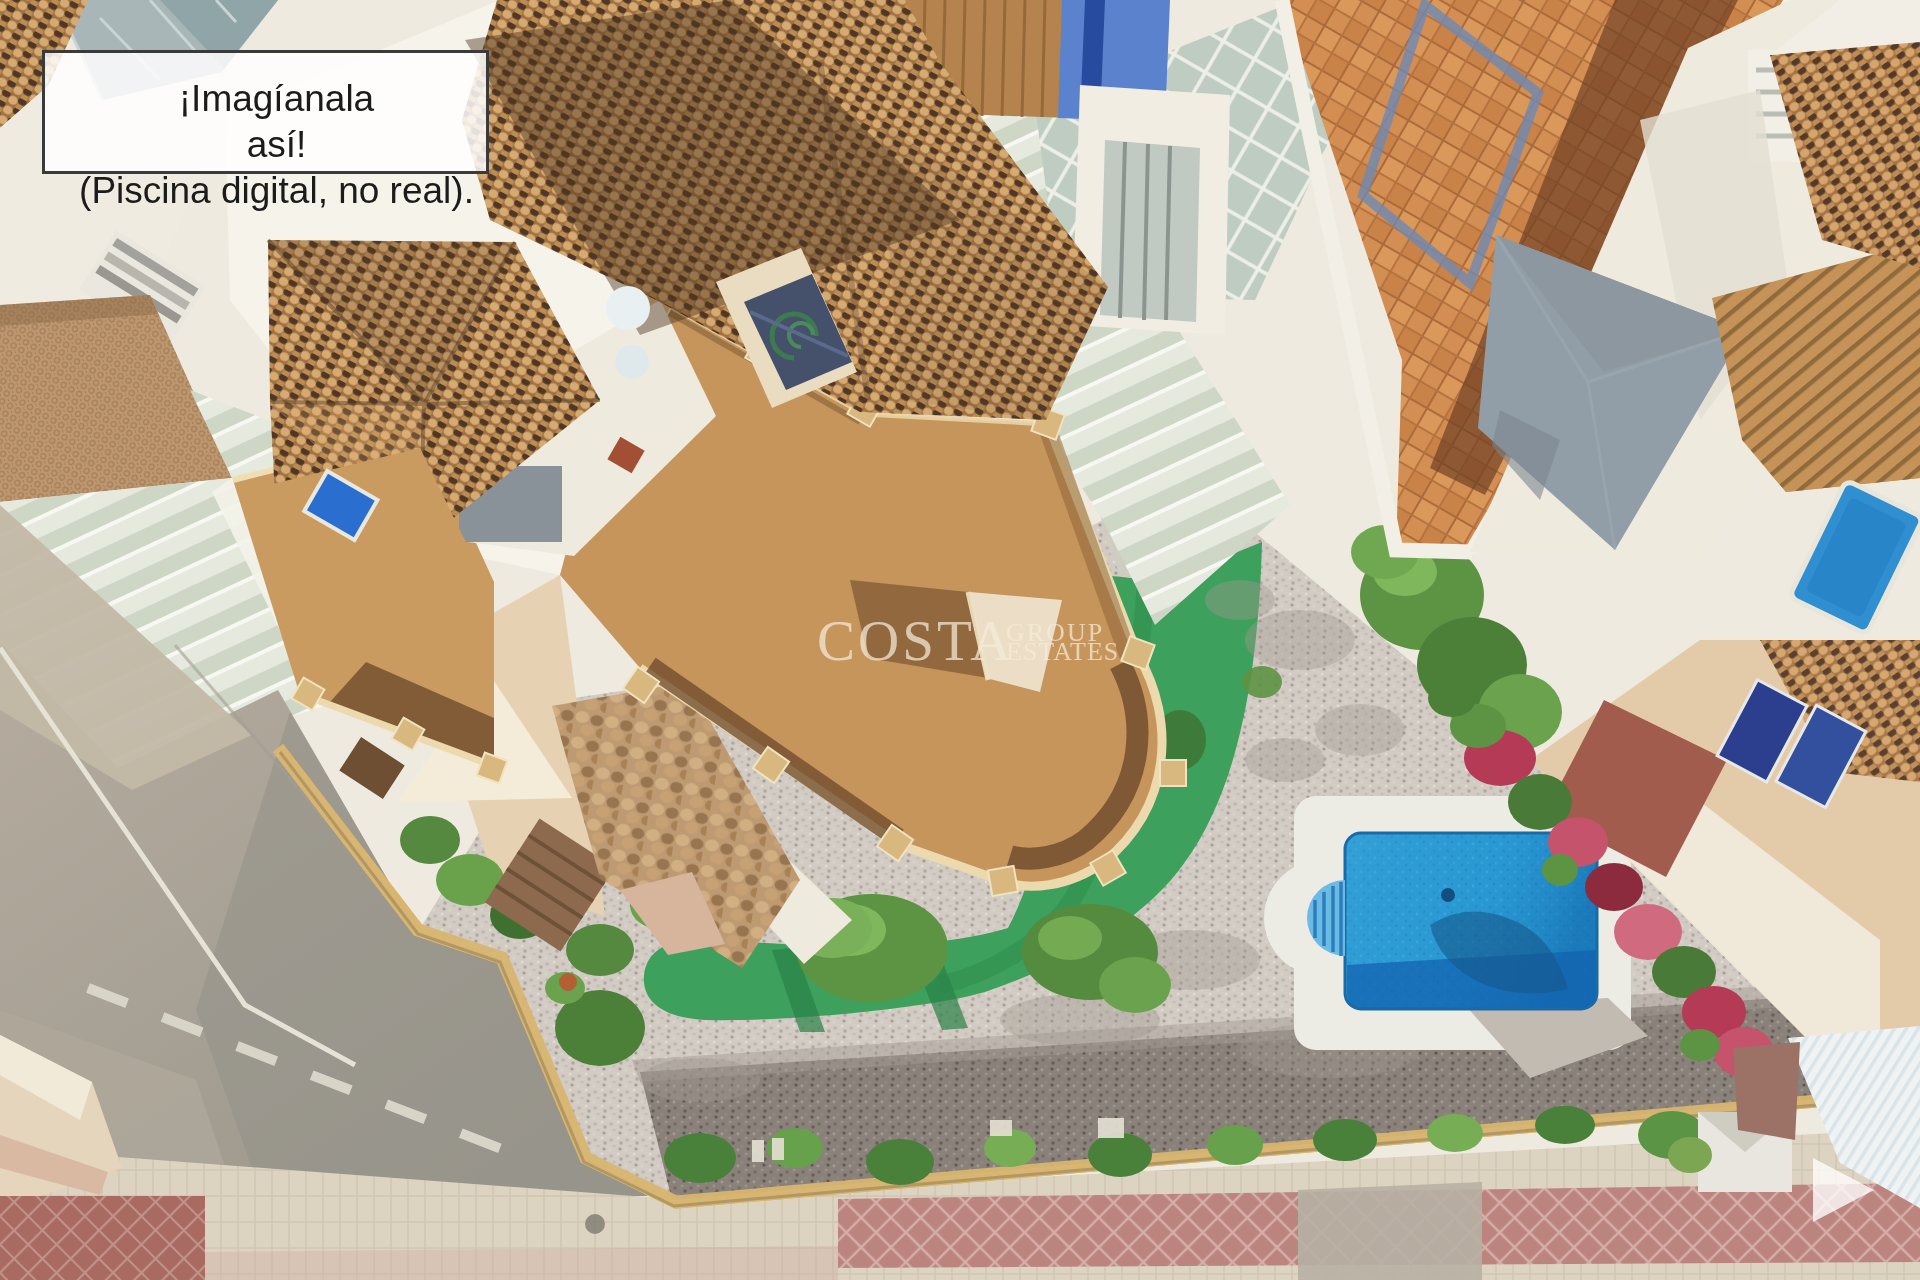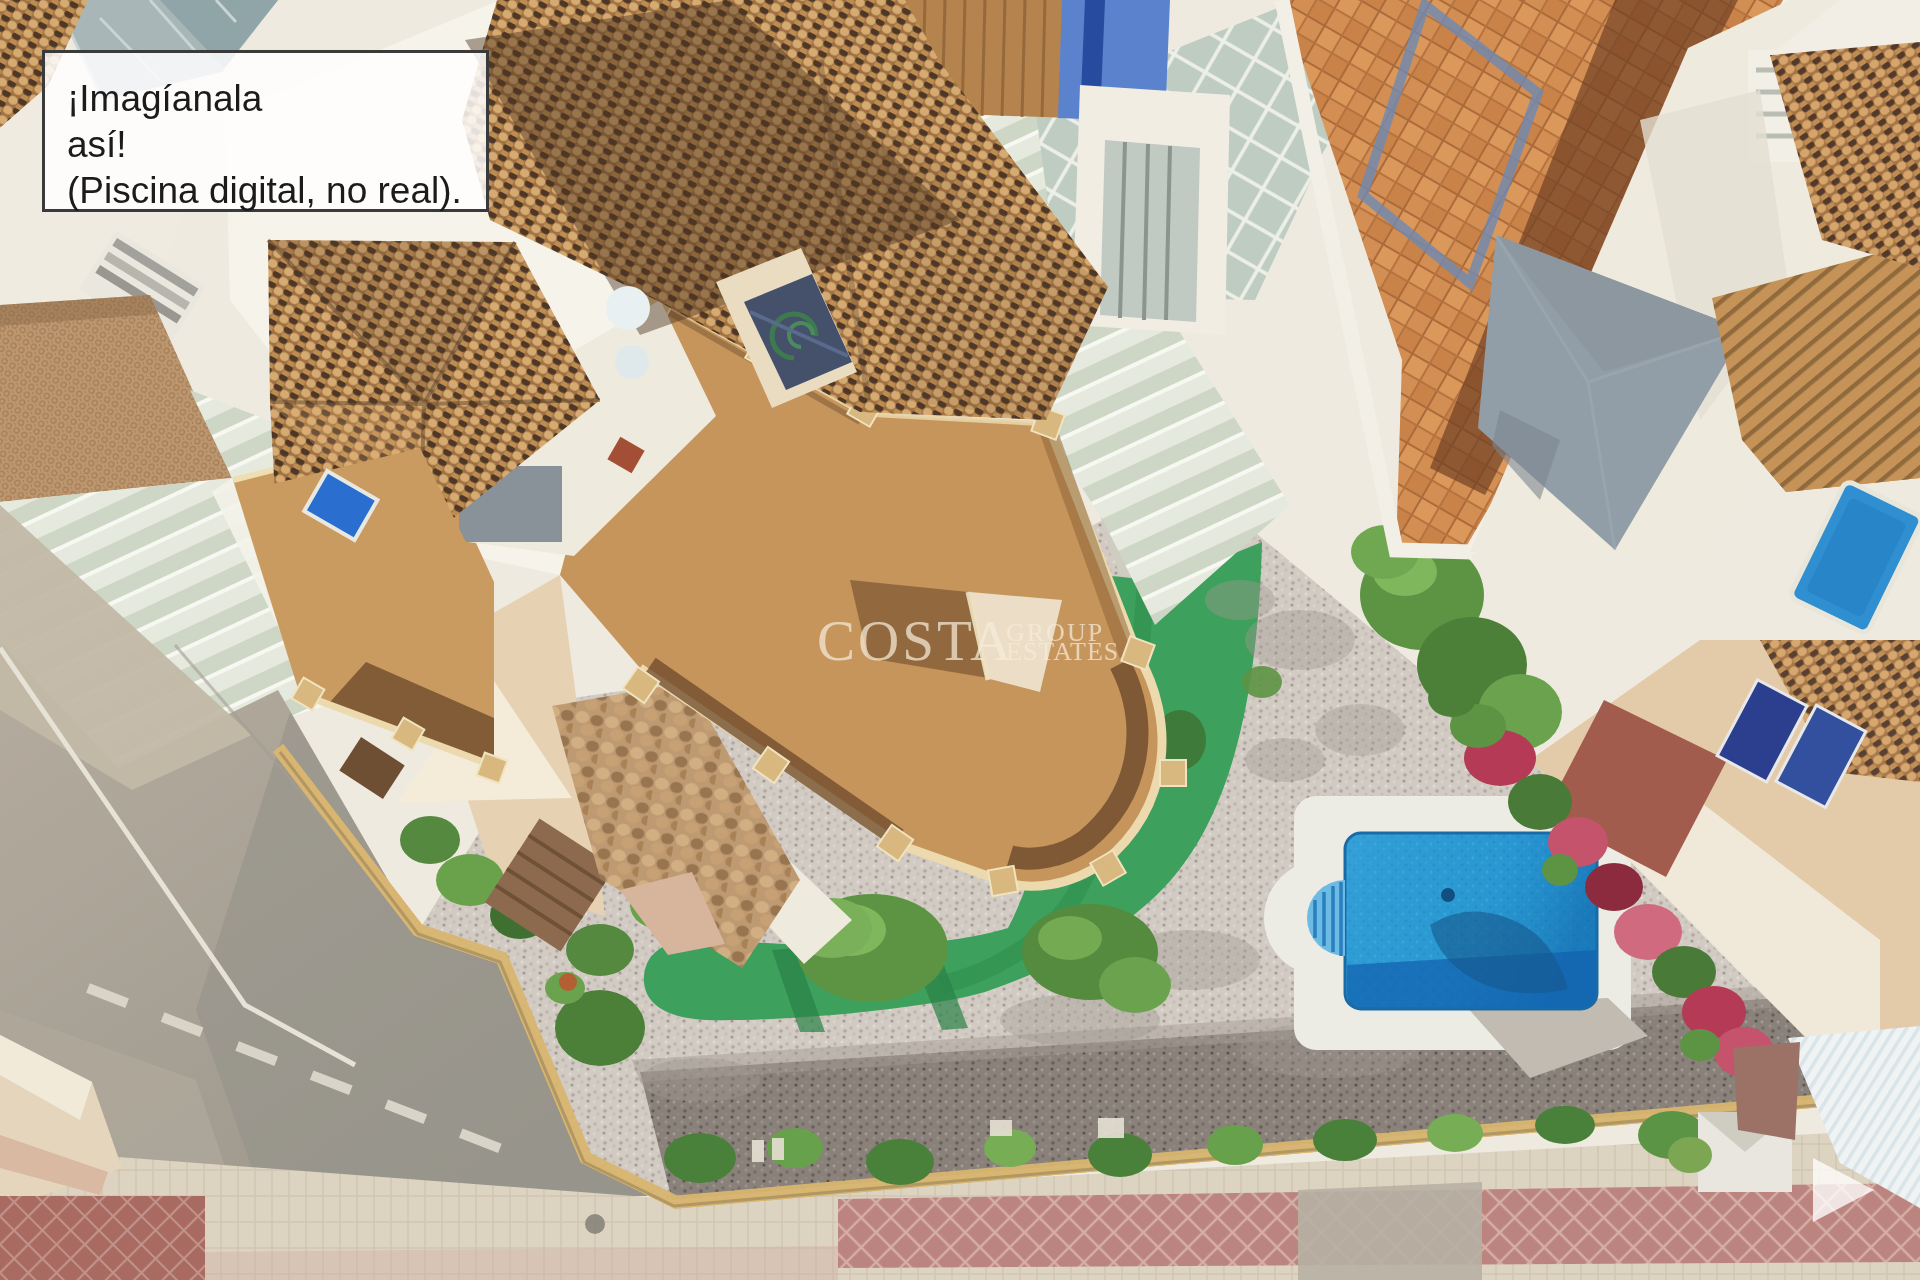--- a/index.html
+++ b/index.html
@@ -1,17 +1,17 @@
 <!DOCTYPE html>
 <html><head>
 <meta charset="utf-8">
 <style>
 html,body{margin:0;padding:0;width:1920px;height:1280px;overflow:hidden;background:#ece7dd;font-family:"Liberation Sans",sans-serif;}
 #scene{position:absolute;top:0;left:0;}
-#label{position:absolute;left:42px;top:50px;width:447px;height:162px;background:rgba(255,255,255,0.84);border:3px solid #3a3a3a;box-sizing:border-box;z-index:10;}
+#label{position:absolute;left:42px;top:50px;width:447px;height:124px;background:rgba(255,255,255,0.84);border:3px solid #3a3a3a;box-sizing:border-box;z-index:10;text-align:center;}
 #label div{margin:23px 0 0 22px;font-size:37px;line-height:46px;color:#1b1b1b;}
 </style>
 </head>
 <body>
 <svg id="scene" width="1920" height="1280" viewBox="0 0 1920 1280">
 <defs>
 <pattern id="rooftile" width="18" height="11" patternUnits="userSpaceOnUse" patternTransform="rotate(28)">
   <rect width="18" height="11" fill="#9e7042"></rect>
   <ellipse cx="4.5" cy="5.5" rx="5" ry="4.2" fill="#d6ab72"></ellipse>
   <ellipse cx="13.5" cy="2.5" rx="4.6" ry="3.7" fill="#4e3726"></ellipse>

